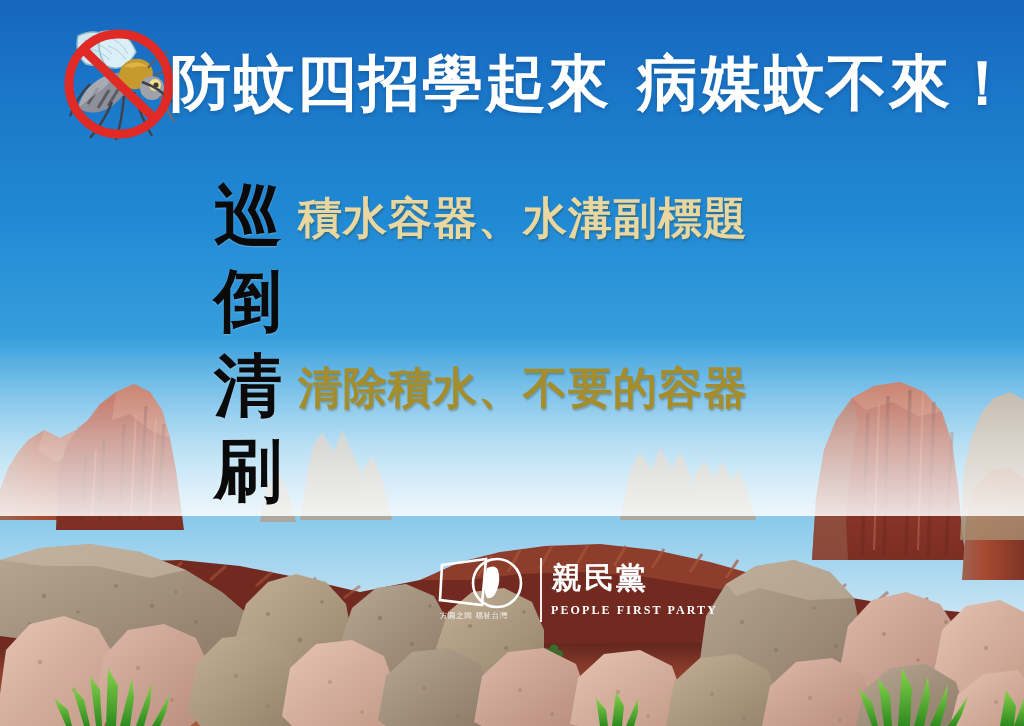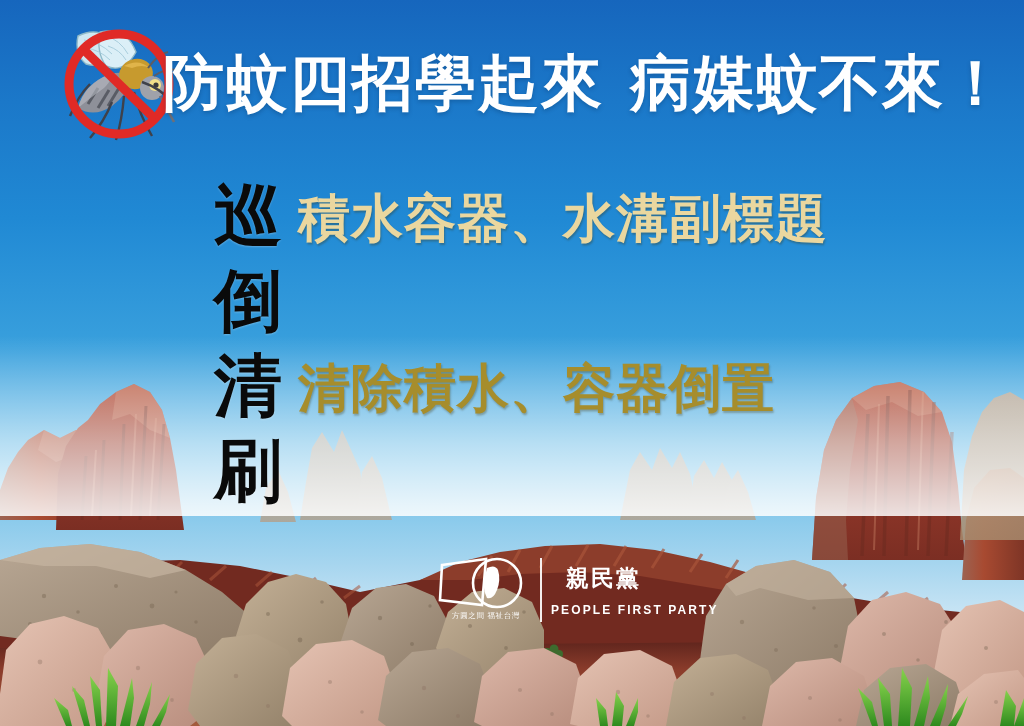--- a/index.html
+++ b/index.html
@@ -34,64 +34,65 @@
   
   .title{
     position:absolute;left:163px;top:52px;
     font-family:"DejaVu Serif","Liberation Serif",serif;
     font-weight:bold;
     font-size:61px;line-height:1;
     color:#ffffff;
     letter-spacing:2px;
     white-space:nowrap;
     text-shadow:0 2px 4px rgba(0,40,80,.28);
+    padding-left:7px;
   }
   .title .gapsp{display:inline-block;width:26px;}
 
   
   .steps{position:absolute;left:214px;top:168px;}
   .step{display:flex;align-items:flex-end;height:85px;}
   .step .big{
     font-family:"DejaVu Serif","Liberation Serif",serif;
     font-weight:bold;
     font-size:68px;line-height:76px;
     color:#0a0a0a;
     width:84px;
     text-align:left;
     text-shadow:0 1px 2px rgba(255,255,255,.25);
   }
   .step .sub{
     font-family:"DejaVu Serif","Liberation Serif",serif;
     font-weight:bold;
-    font-size:52px;line-height:70px;
+    font-size:44px;line-height:70px;
     letter-spacing:1px;
     white-space:nowrap;
     text-shadow:1px 2px 2px rgba(60,45,0,.30);
     text-align:center;
   }
 
   
   .logo{position:absolute;left:437px;top:556px;width:214px;height:76px;}
   .logo .mark{position:absolute;left:0;top:0;width:92px;height:54px;}
   .logo .tagline{
     position:absolute;left:3px;top:55px;width:92px;
     font-family:"DejaVu Sans","Liberation Sans",sans-serif;
     font-size:7.5px;color:#ffffff;letter-spacing:.6px;
-    text-align:center;white-space:nowrap;opacity:.95;
+    white-space:nowrap;opacity:.95;
   }
   .logo .divider{position:absolute;left:103px;top:2px;width:2px;height:64px;background:#ffffff;opacity:.92;}
   .logo .cn{
-    position:absolute;left:129px;top:4px;
+    position:absolute;left:115px;top:4px;
     font-family:"DejaVu Serif","Liberation Serif",serif;
-    font-weight:bold;font-size:23px;line-height:36px;
+    font-weight:bold;font-size:30px;line-height:36px;
     color:#ffffff;letter-spacing:2px;white-space:nowrap;
   }
   .logo .en{
     position:absolute;left:114px;top:47px;
-    font-family:Liberation Sans, sans-serif;
+    font-family:Liberation Serif, serif;
     font-weight:bold;font-size:12px;color:#ffffff;
     letter-spacing:2.1px;white-space:nowrap;
   }
 </style>
 </head>
 <body>
 
 <div id="poster">
 
   <svg id="scene" viewBox="0 0 1024 726" preserveAspectRatio="none">
@@ -410,21 +411,21 @@
       <span class="big">巡</span>
       <span class="sub" style="color:#ead79f">積水容器、水溝副標題</span>
     </div>
 
     <div class="step">
       <span class="big">倒</span>
     </div>
 
     <div class="step">
       <span class="big">清</span>
-      <span class="sub" style="color:#a68d2c">清除積水、容器倒置</span>
+      <span class="sub" style="color:#a68d2c">清除積水、不要的容器</span>
     </div>
 
     <div class="step">
       <span class="big">刷</span>
     </div>
 
   </div>
 
   <div class="logo">
     <svg class="mark" viewBox="0 0 92 54">

